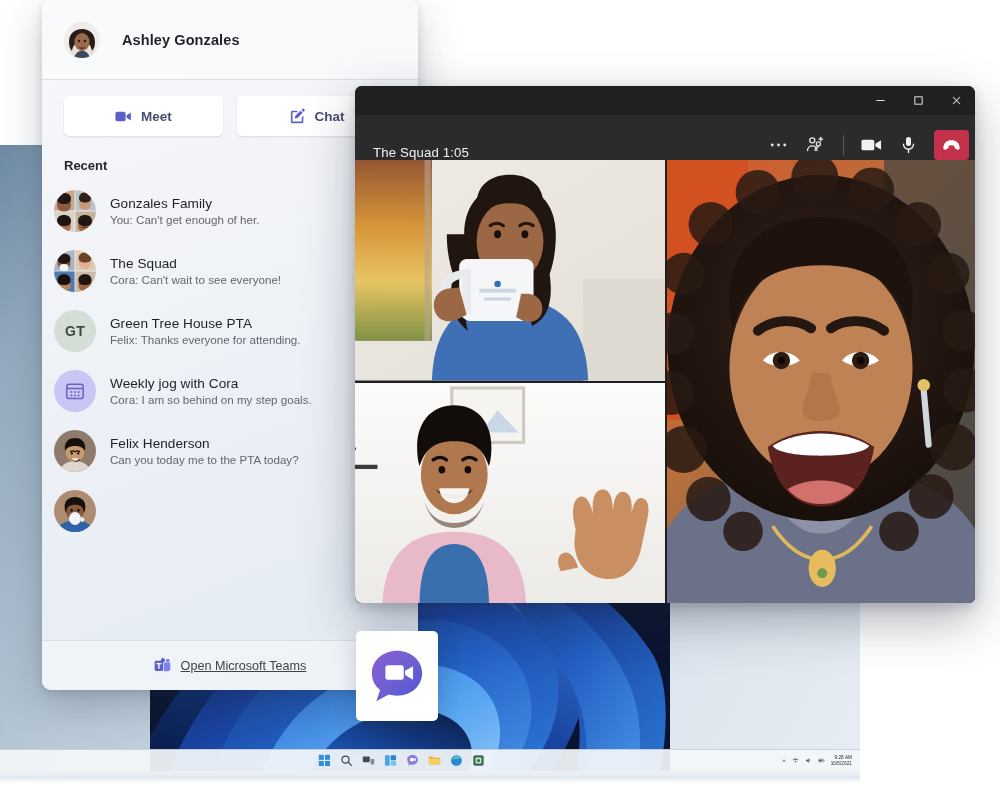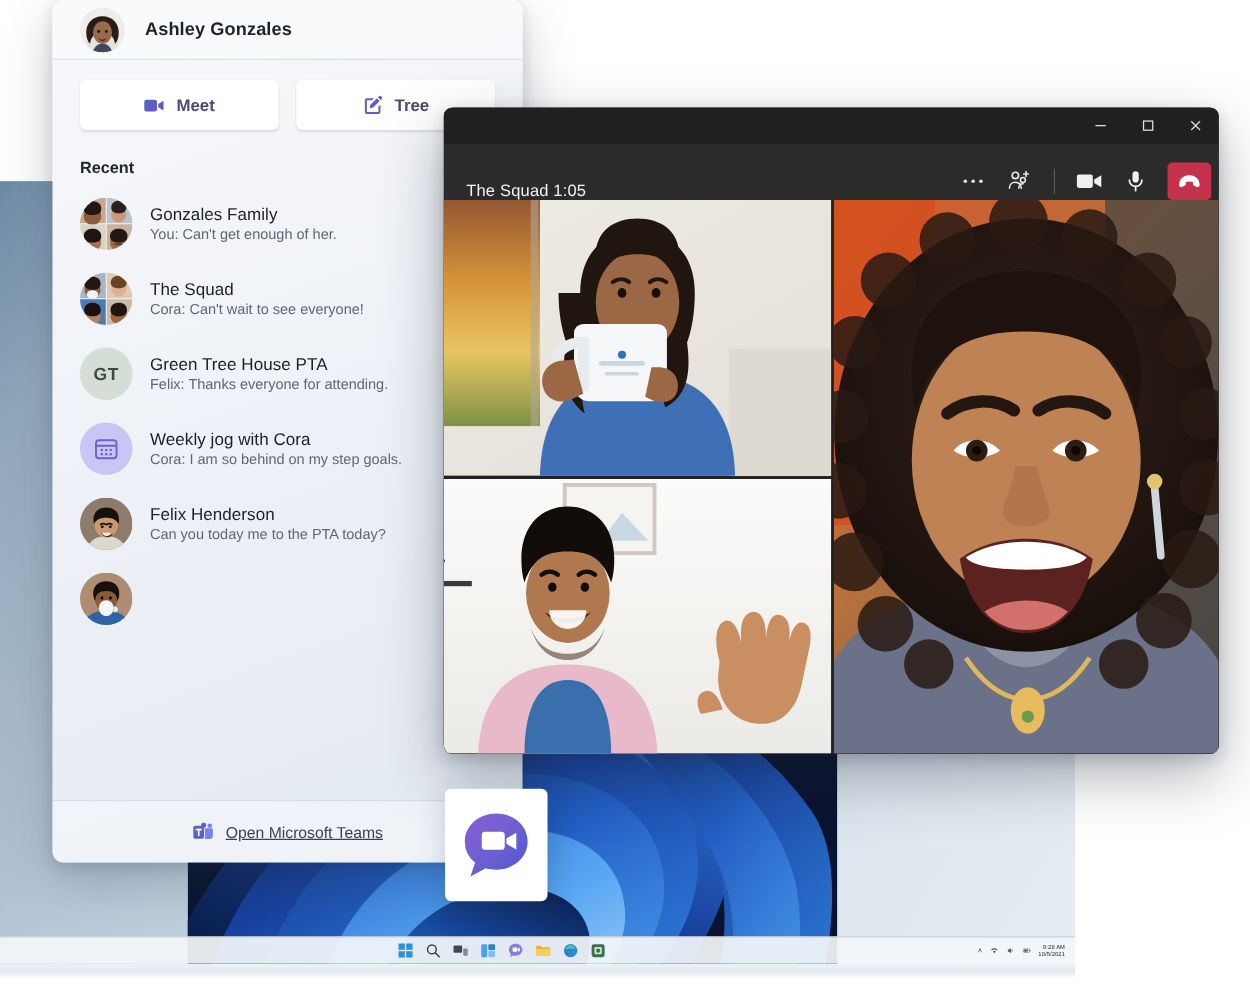--- a/index.html
+++ b/index.html
@@ -45,41 +45,41 @@
   
   #flyout {
     position:absolute; left:42px; top:0px; width:376px; height:690px;
     background: linear-gradient(160deg,#f7f8fa 0%,#f2f4f8 30%,#e9eef5 72%,#e3eaf3 100%);
     border-radius: 9px;
     box-shadow: 0 16px 42px rgba(35,50,70,.26), 0 3px 10px rgba(35,50,70,.14);
     overflow:hidden;
     display:flex; flex-direction:column;
   }
   #fly-header {
-    height:48px; display:flex; align-items:center; gap:16px; padding:8px 22px;
+    height:80px; display:flex; align-items:center; gap:22px; padding:8px 22px;
     border-bottom:1px solid rgba(160,172,188,.32);
     background: rgba(250,251,252,.72);
   }
   #fly-header .name { font-size:14.5px; font-weight:700; color:#1f2227; letter-spacing:.1px; }
 
   .avatar { border-radius:50%; overflow:hidden; flex:0 0 auto; position:relative; }
   .av36 { width:36px; height:36px; }
   .av40 { width:42px; height:42px; }
 
   #fly-actions { display:flex; gap:14px; padding:16px 22px 18px; }
   .act-btn {
     flex:1; height:40px; background:#ffffff; border-radius:5px;
     display:flex; align-items:center; justify-content:center; gap:9px;
     box-shadow: 0 1px 2px rgba(40,55,75,.14);
     cursor:pointer;
   }
   .act-btn span { font-size:13.5px; color:#4a4d70; font-weight:700; }
 
   #recent-label { padding:4px 22px 8px; font-size:13px; font-weight:700; color:#22262b; }
-  #recent-list { flex:1; overflow:hidden; padding:0 10px; }
+  #recent-list { flex:1; overflow:hidden; padding:0 0; }
   .chat-row {
     display:flex; align-items:center; gap:14px; padding:9px 12px; border-radius:5px; cursor:pointer;
   }
   .chat-txt { min-width:0; }
   .chat-title { font-size:13.6px; color:#1d2024; font-weight:400; letter-spacing:.05px; margin-bottom:2px; }
   .chat-prev  { font-size:11.6px; color:#62676e; white-space:nowrap; overflow:hidden; text-overflow:ellipsis; }
   .initials { display:flex; align-items:center; justify-content:center; font-size:14px; font-weight:600; color:#3c4a42; letter-spacing:.4px; }
 
   #fly-footer {
     height:50px; border-top:1px solid rgba(160,172,188,.3);
@@ -262,21 +262,21 @@
           <rect x="0.5" y="2.5" width="12" height="11" rx="2.2" fill="#5b5fc7"></rect>
           <path d="M13.6 6.4l5-3.1v9.4l-5-3.1z" fill="#5b5fc7"></path>
         </svg>
         <span>Meet</span>
       </div>
       <div class="act-btn">
         <svg width="17" height="17" viewBox="0 0 18 18">
           <path d="M2 4.4A1.6 1.6 0 0 1 3.6 2.8h6.1L8.1 4.5H3.7v9.8h9.8v-4.5l1.7-1.6v6.3a1.6 1.6 0 0 1-1.6 1.6H3.6A1.6 1.6 0 0 1 2 14.5z" fill="#5b5fc7"></path>
           <path d="M16.1 1.2a1.6 1.6 0 0 1 0 2.3l-.7.7-2.3-2.3.7-.7a1.6 1.6 0 0 1 2.3 0zM12.2 2.8l2.3 2.3-5.5 5.5-2.9.6.6-2.9z" fill="#5b5fc7"></path>
         </svg>
-        <span>Tree</span>
+        <span>Chat</span>
       </div>
     </div>
 
     <div id="recent-label">Recent</div>
 
     <div id="recent-list">
 
       <div class="chat-row">
         <div class="avatar av40">
           <svg width="42" height="42" viewBox="0 0 42 42">

